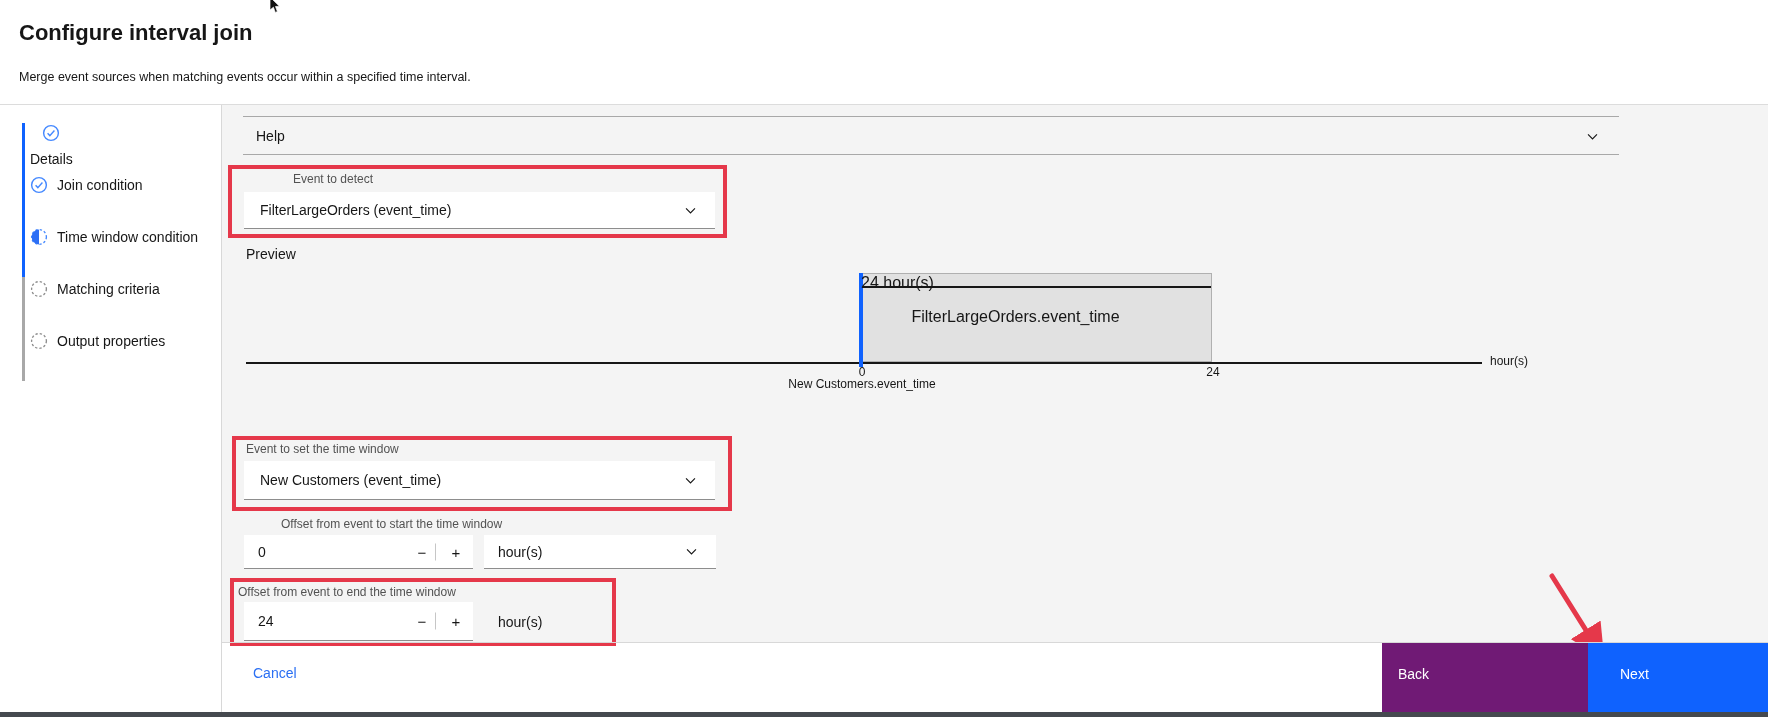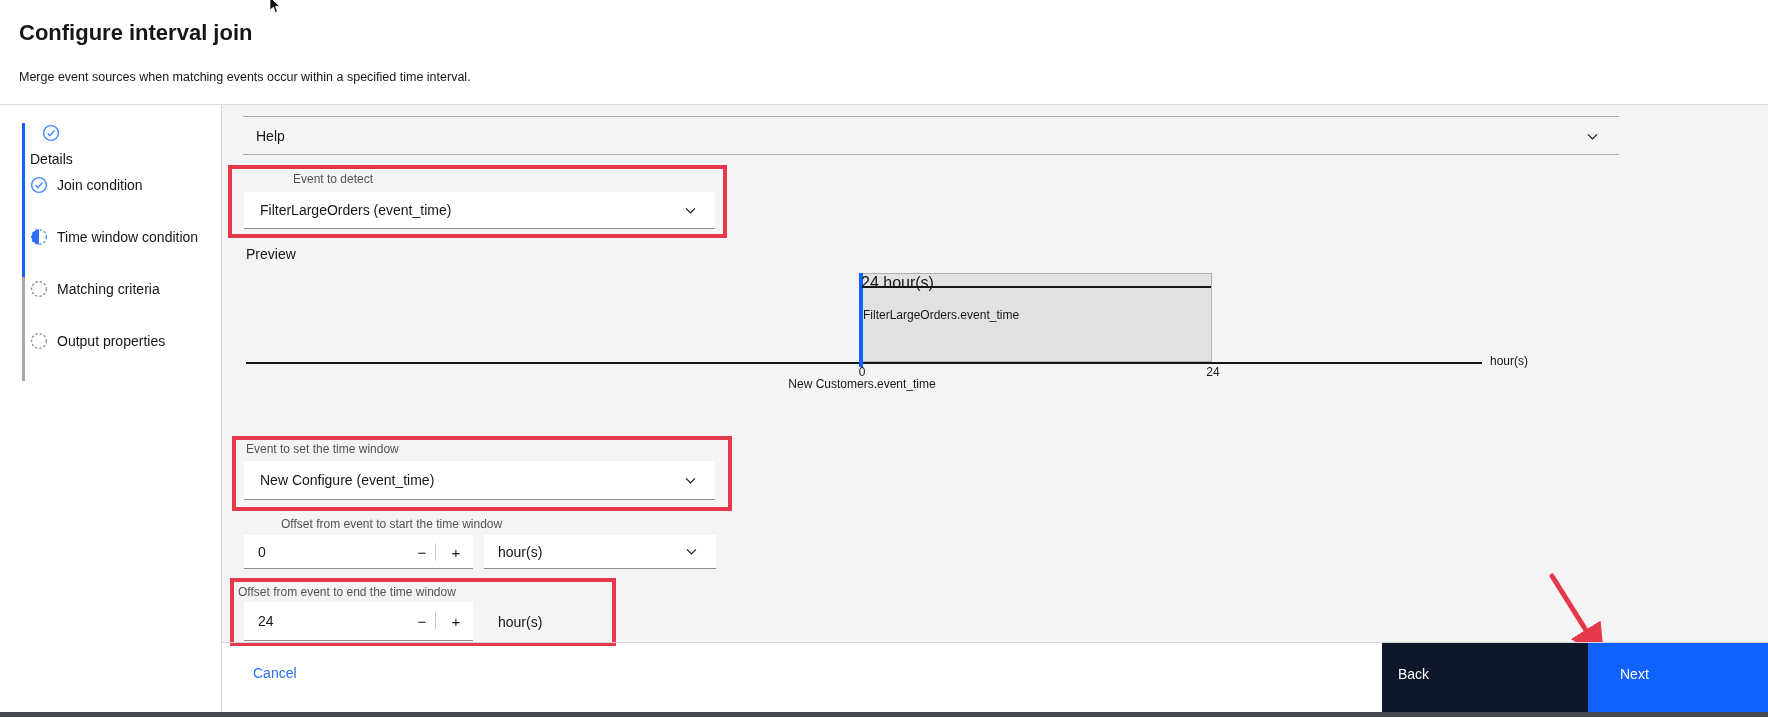--- a/index.html
+++ b/index.html
@@ -45,21 +45,21 @@
   .dropdown .chev { position:absolute; right:18px; }
 
   .preview-label { position:absolute; left:246px; top:246px; font-size:14px; }
 
   
   .axis-line { position:absolute; left:246px; top:362px; width:1236px; height:2px; background:#161616; }
   .window-box { position:absolute; left:861px; top:273px; width:351px; height:89px; background:#e1e1e1; border:1px solid #b0b0b0; }
   .event-line { position:absolute; left:859px; top:273px; width:4px; height:94px; background:#0f62fe; }
   .measure-line { position:absolute; left:862px; top:286px; width:349px; height:1.5px; background:#161616; }
   .window-duration { position:absolute; left:861px; top:274px; width:351px; text-align:left; font-size:16px; }
-  .window-event { position:absolute; left:863px; top:308px; width:351px; font-size:12px; }
+  .window-event { position:absolute; left:840px; top:308px; width:351px; text-align:center; font-size:16px; }
   .tick-0  { position:absolute; left:850px; top:365px; width:24px; text-align:center; font-size:12px; }
   .tick-24 { position:absolute; left:1199px; top:365px; width:28px; text-align:center; font-size:12px; }
   .axis-unit { position:absolute; left:1490px; top:354px; font-size:12px; }
   .axis-event { position:absolute; left:762px; top:377px; width:200px; text-align:center; font-size:12px; }
 
   
   .numinput { position:absolute; background:#fff; border-bottom:1px solid #8d8d8d; font-size:14px; }
   .ni-1 { left:244px; top:535px; width:229px; height:34px; }
   .ni-2 { left:244px; top:602px; width:229px; height:39px; }
   .numinput .val { position:absolute; left:14px; top:50%; transform:translateY(-50%); }
@@ -72,21 +72,21 @@
   .anno { position:absolute; border:4px solid #e5384a; pointer-events:none; }
   .anno-1 { left:228px; top:165px; width:499px; height:73px; }
   .anno-2 { left:232px; top:436px; width:500px; height:75px; }
   .anno-3 { left:230px; top:578px; width:386px; height:68px; }
   .anno-arrow { position:absolute; left:1540px; top:568px; pointer-events:none; }
 
   
   .footer-divider { position:absolute; left:222px; top:642px; width:1546px; height:1px; background:#d8d8d8; }
   .cancel-link { position:absolute; left:253px; top:665px; font-size:14px; color:#2a6ff3; cursor:pointer; }
   .btn { position:absolute; top:643px; height:69px; font-size:14px; color:#fff; padding:23px 0 0 16px; cursor:pointer; }
-  .btn-back { left:1382px; width:206px; background:#0f172a; }
+  .btn-back { left:1382px; width:206px; background:#701a75; }
   .btn-next { left:1588px; width:180px; background:#0f62fe;padding-left:32px; }
   .bottom-strip { position:absolute; left:0; top:712px; width:1768px; height:5px; background:#45494f; }
 </style>
 </head>
 <body>
 
 <div class="screen">
 
   <div class="page-title">Configure interval join</div>
   <div class="page-subtitle">Merge event sources when matching events occur within a specified time interval.</div>
@@ -165,21 +165,21 @@
   <div class="event-line"></div>
   <div class="window-duration">24 hour(s)</div>
   <div class="window-event">FilterLargeOrders.event_time</div>
   <div class="tick-0">0</div>
   <div class="tick-24">24</div>
   <div class="axis-unit">hour(s)</div>
   <div class="axis-event">New Customers.event_time</div>
 
   <div class="field-label lbl-window">Event to set the time window</div>
   <div class="dropdown dd-2">
-    <span>New Configure (event_time)</span>
+    <span>New Customers (event_time)</span>
     <svg class="chev" width="13" height="13" viewBox="0 0 16 16">
       <path d="M2.5 5.5 L8 11 L13.5 5.5" fill="none" stroke="#161616" stroke-width="1.4"></path>
     </svg>
   </div>
 
   <div class="field-label lbl-start">Offset from event to start the time window</div>
   <div class="numinput ni-1">
     <span class="val">0</span>
     <span class="dec">−</span>
     <span class="sep"></span>

